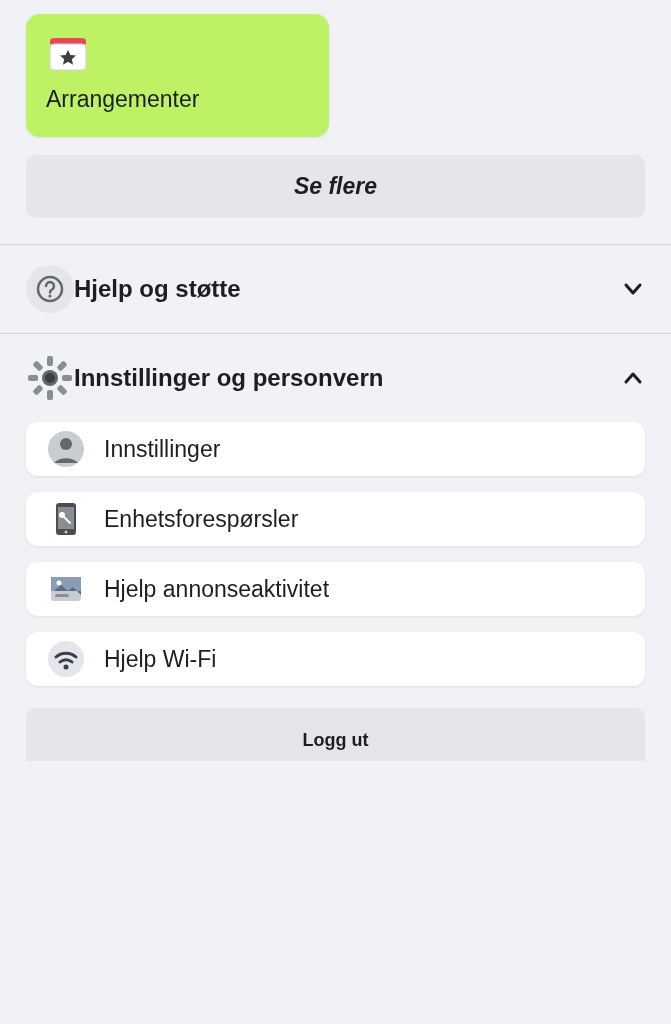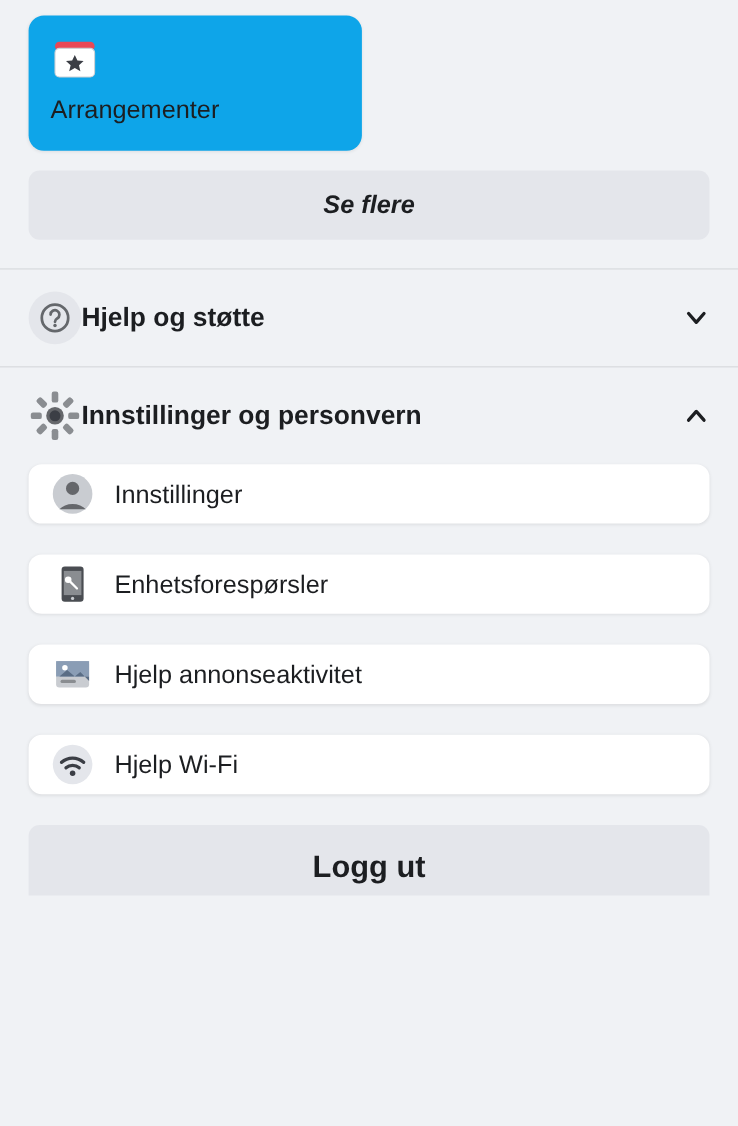--- a/index.html
+++ b/index.html
@@ -14,21 +14,21 @@
       background: #f0f2f5;
       overflow: hidden;
     }
     .top-grid {
       display: grid;
       grid-template-columns: 1fr 1fr;
       gap: 14px;
       padding: 14px 26px 0 26px;
     }
     .shortcut-card {
-      background: #0ea5e9;
+      background: #bef264;
       border-radius: 14px;
       padding: 18px 20px 24px 20px;
       box-shadow: 0 1px 3px rgba(0,0,0,0.08);
       cursor: pointer;
     }
     .shortcut-card .icon-wrap {
       width: 44px;
       height: 44px;
       margin-bottom: 10px;
     }
@@ -85,21 +85,21 @@
       width: 24px;
       height: 24px;
     }
     .settings-list {
       padding: 0 26px;
     }
     .settings-item {
       background: #fff;
       border-radius: 12px;
       padding: 7px 20px;
-      margin-bottom: 28px;
+      margin-bottom: 16px;
       display: flex;
       align-items: center;
       box-shadow: 0 1px 3px rgba(0,0,0,0.08);
       cursor: pointer;
     }
     .settings-item .item-icon {
       width: 40px;
       height: 40px;
       display: flex;
       align-items: center;
@@ -111,21 +111,21 @@
       font-weight: 500;
       color: #1c1e21;
       margin-left: 18px;
     }
     .logout-btn {
       margin: 22px 26px 0 26px;
       background: #e4e6eb;
       border: none;
       border-radius: 10px 10px 0 0;
       padding: 22px 0 10px 0;
-      font-size: 28px;
+      font-size: 18px;
       font-weight: 600;
       color: #1c1e21;
       text-align: center;
       cursor: pointer;
     }
   </style>
 </head>
 <body>
 
 <div class="top-grid">

